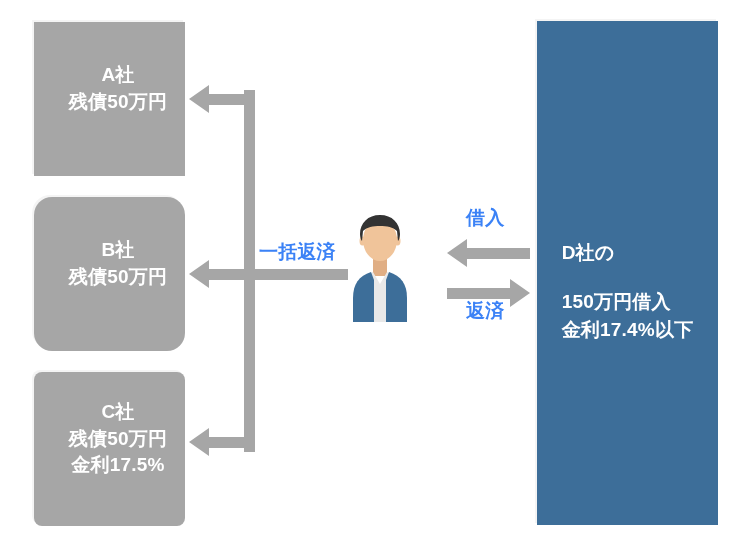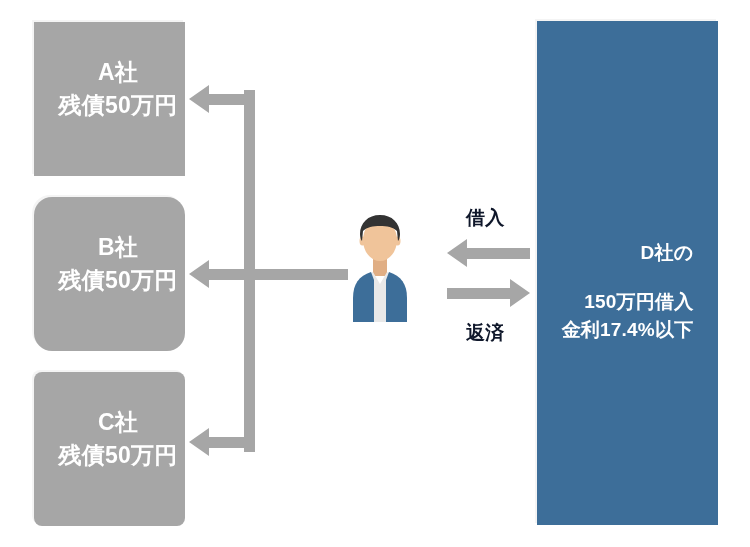--- a/index.html
+++ b/index.html
@@ -25,21 +25,21 @@
     width: 151px;
     background: #a6a6a6;
     box-shadow: -2px -2px 0 0 rgba(0,0,0,0.045);
     display: flex;
     align-items: center;
     justify-content: center;
   }
   .gray-box .box-text {
     text-align: center;
     color: #ffffff;
-    font-size: 23px;
+    font-size: 19px;
     font-weight: bold;
     line-height: 1.42;
     letter-spacing: 0.2px;
     margin-left: 17px;
   }
   #box-a { top: 22px;  height: 154px; }
   #box-b { top: 197px; height: 154px; border-radius: 18px; }
   #box-c { top: 372px; height: 154px; border-radius: 8px; }
   #box-a .box-text,
   #box-b .box-text,
@@ -52,21 +52,21 @@
     top: 21px;
     width: 181px;
     height: 504px;
     background: #3d6e99;
     box-shadow: -2px -2px 0 0 rgba(0,0,0,0.045);
     display: flex;
     align-items: center;
     justify-content: center;
   }
   #blue-box .blue-text {
-    text-align: right;
+    text-align: left;
     color: #ffffff;
     font-size: 19px;
     font-weight: bold;
     line-height: 1.45;
     letter-spacing: 0.2px;
     margin-top: 36px;
   }
   .blue-gap { height: 22px; }
 
   
@@ -108,29 +108,29 @@
 
   
   #borrow-shaft { left: 467px; top: 248px; width: 63px; height: 11px; }
   #borrow-head  { left: 447px; top: 239px; }
   #repay-shaft  { left: 447px; top: 288px; width: 63px; height: 11px; }
   #repay-head   { left: 510px; top: 279px; }
 
   
   .label {
     position: absolute;
-    color: #0f172a;
+    color: #3b82f6;
     font-size: 19px;
     font-weight: bold;
     white-space: nowrap;
     letter-spacing: 0.2px;
   }
   #label-lump   { left: 259px; top: 239px; }
   #label-borrow { left: 466px; top: 205px; }
-  #label-repay  { left: 466px; top: 320px; }
+  #label-repay  { left: 466px; top: 298px; }
 
   
   #person {
     position: absolute;
     left: 349px;
     top: 210px;
     width: 62px;
     height: 112px;
   }
 </style>
@@ -150,20 +150,21 @@
     <div class="box-text">
       <div>B社</div>
       <div>残債50万円</div>
     </div>
   </div>
 
   <div class="gray-box" id="box-c">
     <div class="box-text">
       <div>C社</div>
       <div>残債50万円</div>
+      <div>金利17.5%</div>
     </div>
   </div>
 
   <div id="blue-box">
     <div class="blue-text">
       <div>D社の</div>
       <div class="blue-gap"></div>
       <div>150万円借入</div>
       <div>金利17.4%以下</div>
     </div>
@@ -171,20 +172,21 @@
 
   <div class="bar" id="trunk"></div>
   <div class="bar" id="arm-a"></div>
   <div class="bar" id="arm-b"></div>
   <div class="bar" id="arm-c"></div>
   <div class="arrowhead-left" id="head-a"></div>
   <div class="arrowhead-left" id="head-b"></div>
   <div class="arrowhead-left" id="head-c"></div>
   <div class="bar" id="feeder"></div>
 
+  <div class="label" id="label-lump">一括返済</div>
 
   <div class="bar" id="borrow-shaft"></div>
   <div class="arrowhead-left" id="borrow-head"></div>
   <div class="label" id="label-borrow">借入</div>
 
   <div class="bar" id="repay-shaft"></div>
   <div class="arrowhead-right" id="repay-head"></div>
   <div class="label" id="label-repay">返済</div>
 
   <div id="person">

